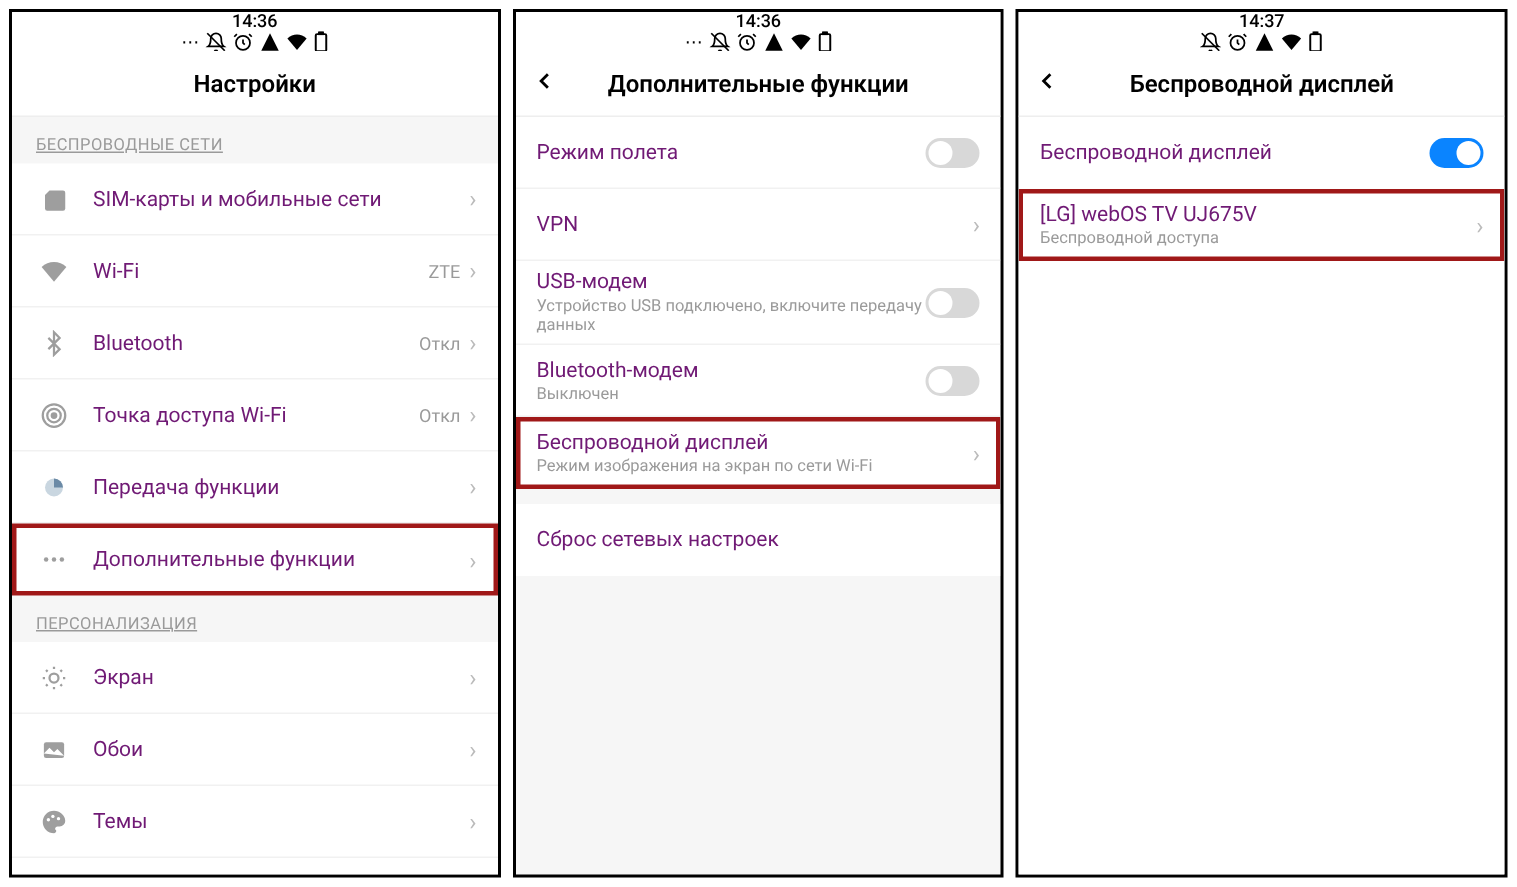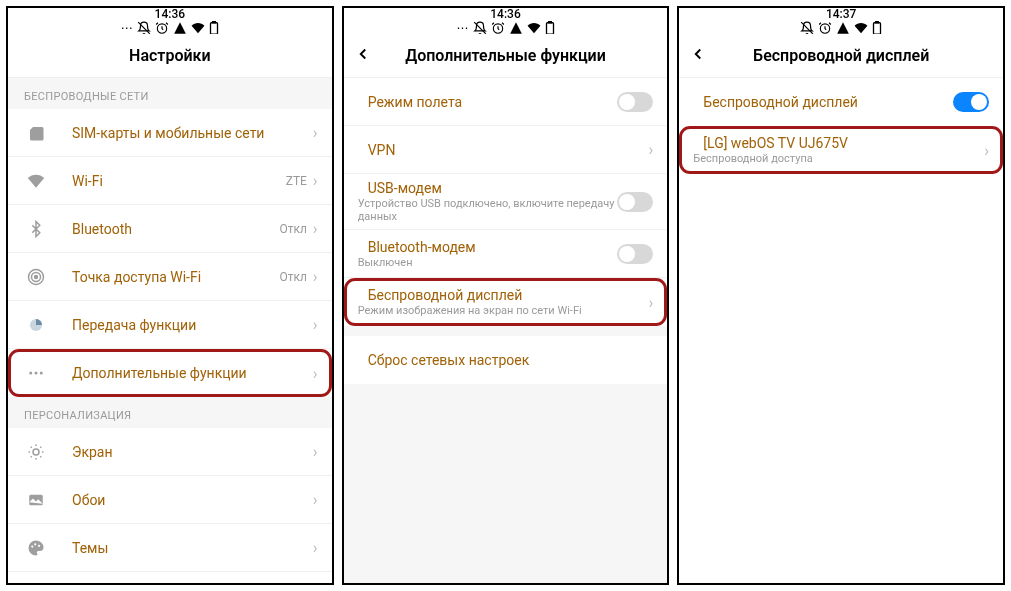--- a/index.html
+++ b/index.html
@@ -53,51 +53,51 @@
     font-size: 16px;
     font-weight: 600;
     color: #000;
   }
   .section-header {
     font-size: 11px;
     letter-spacing: 0.3px;
     color: #9a9a9a;
     padding: 12px 16px 6px;
     text-transform: uppercase;
+    text-decoration: underline;
   }
   .list {
     background: #fff;
   }
   .row {
     display: flex;
     align-items: center;
     min-height: 48px;
     padding: 6px 14px 6px 14px;
     border-bottom: 1px solid #f1f1f1;
     position: relative;
   }
-  .row:last-child { border-bottom: none; border-radius: 11px; }
+  .row:last-child { border-bottom: none; }
   .row .icon {
     width: 28px;
     display: flex;
     align-items: center;
     justify-content: center;
     margin-right: 12px;
     color: #757575;
   }
   .row .content {
     flex: 1;
     display: flex;
     flex-direction: column;
     justify-content: center;
   }
   .row .label {
     font-size: 14px;
-    color: #a16207;
-    margin-left: 10px;
+    color: #701a75;
   }
   .row .sub {
     font-size: 11px;
     color: #9a9a9a;
     margin-top: 1px;
     line-height: 1.2;
   }
   .row .value {
     font-size: 12px;
     color: #9a9a9a;

